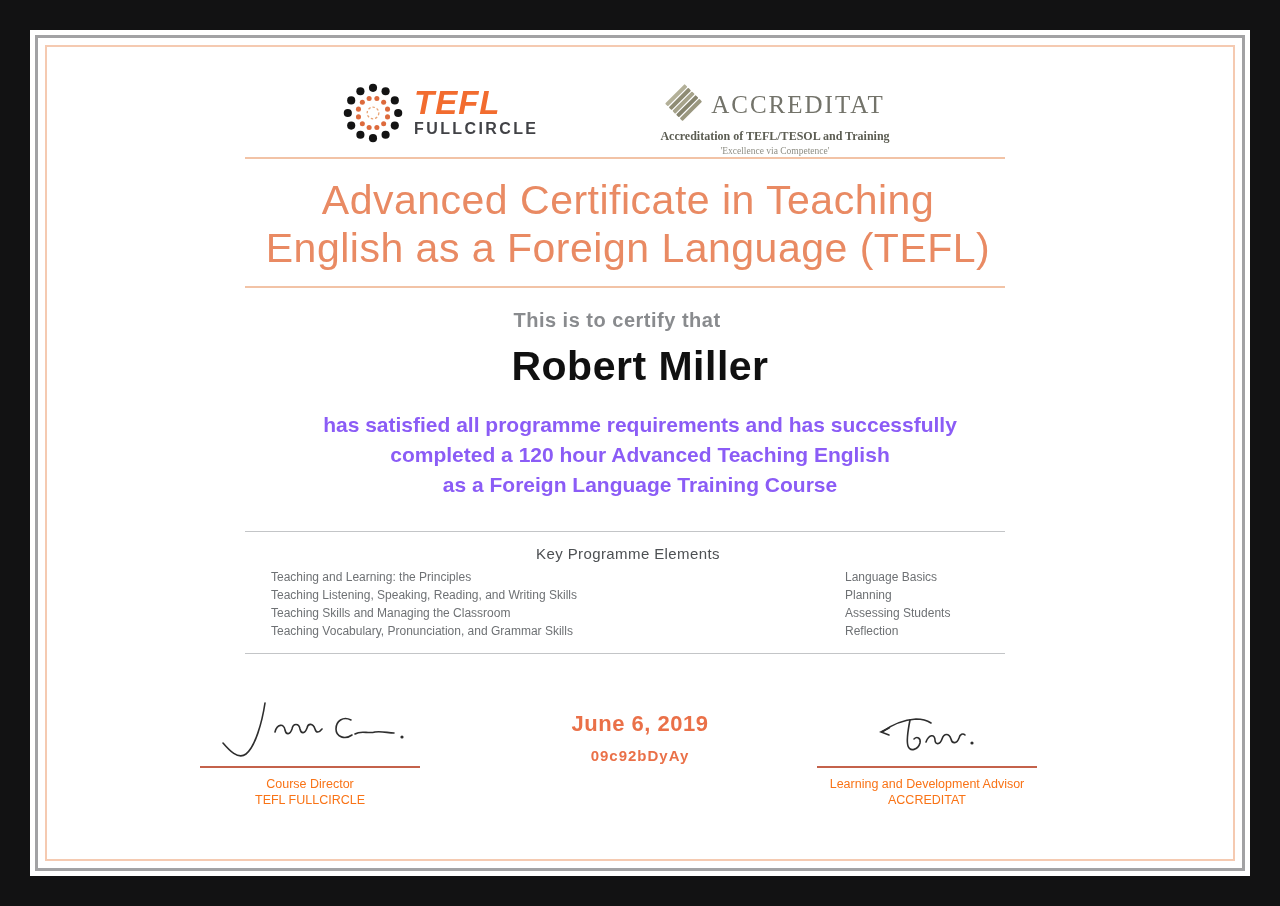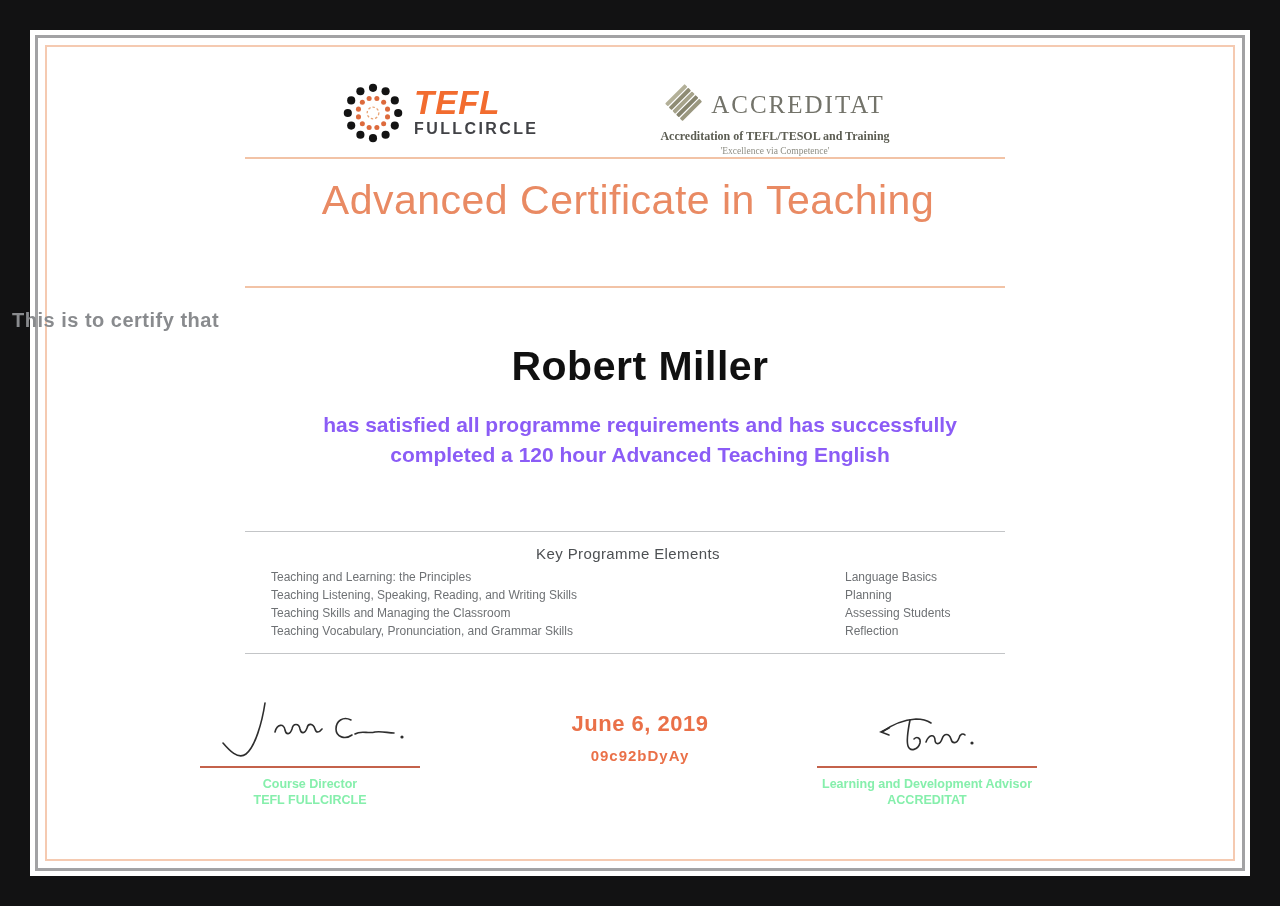--- a/index.html
+++ b/index.html
@@ -30,38 +30,38 @@
 
   
   .rule-peach { left:245px; width:760px; height:2px; background:#f2c3a6; }
   .rule-gray  { left:245px; width:760px; height:1px; background:#c3c5c7; }
 
   
   .cert-title { left:200px; top:176px; width:856px; text-align:center;
     font-size:41px; line-height:48px; color:#e98a63; letter-spacing:0.5px; }
 
   
-  .certify-intro { left:12px; top:309px; width:1234px; text-align:left;
+  .certify-intro { left:0; top:309px; width:1234px; text-align:center;
     font-size:20px; font-weight:bold; color:#898b8e; letter-spacing:0.5px; }
   .recipient-name { left:0; top:343px; width:1280px; text-align:center;
     font-size:41px; font-weight:bold; color:#101010; letter-spacing:0.5px; }
   .statement { left:140px; top:410px; width:1000px; text-align:center;
     font-size:21px; line-height:30px; font-weight:bold; color:#8b5cf6; }
 
   
   .programme-heading { left:0; top:545px; width:1256px; text-align:center;
     font-size:15px; color:#4d5053; letter-spacing:0.4px; }
   .programme-col { top:568px; font-size:12px; line-height:18px; color:#6e7174; }
   .programme-left  { left:271px; }
   .programme-right { left:845px; }
 
   
   .sig-block { width:220px; text-align:center; }
   .sig-line { height:2px; background:#c4624b; margin-bottom:9px; }
-  .sig-role, .sig-org { font-size:12.5px; line-height:15.5px; font-weight:bold; color:#86efac; }
+  .sig-role, .sig-org { font-size:12.5px; line-height:15.5px; font-weight:normal; color:#f97316; }
   .sig-left-block  { left:200px; top:766px; }
   .sig-right-block { left:817px; top:766px; }
   .sig-scribble { stroke:#2e2e2e; stroke-width:1.6; fill:none; stroke-linecap:round; }
 
   .issue-date { left:440px; top:711px; width:400px; text-align:center;
     font-size:22px; font-weight:bold; color:#ea7048; letter-spacing:0.5px; }
   .cert-code  { left:440px; top:747px; width:400px; text-align:center;
     font-size:15px; font-weight:bold; color:#ea7048; letter-spacing:1px; }
 </style>
 </head>
@@ -128,28 +128,30 @@
     </span>
     <span class="acc-word">ACCREDITAT</span>
   </div>
   <div class="acc-subtitle">Accreditation of TEFL/TESOL and Training</div>
   <div class="acc-tagline">'Excellence via Competence'</div>
 </div>
 
 <div class="abs rule-peach" style="top:157px"></div>
 <div class="abs cert-title">
   <div>Advanced Certificate in Teaching</div>
+  <div>English as a Foreign Language (TEFL)</div>
 </div>
 <div class="abs rule-peach" style="top:286px"></div>
 
 <div class="abs certify-intro">This is to certify that</div>
 <div class="abs recipient-name">Robert Miller</div>
 <div class="abs statement">
   <div>has satisfied all programme requirements and has successfully</div>
   <div>completed a 120 hour Advanced Teaching English</div>
+  <div>as a Foreign Language Training Course</div>
 </div>
 
 <div class="abs rule-gray" style="top:531px"></div>
 <div class="abs programme-heading">Key Programme Elements</div>
 <div class="abs programme-col programme-left">
   <div>Teaching and Learning: the Principles</div>
   <div>Teaching Listening, Speaking, Reading, and Writing Skills</div>
   <div>Teaching Skills and Managing the Classroom</div>
   <div>Teaching Vocabulary, Pronunciation, and Grammar Skills</div>
 </div>

